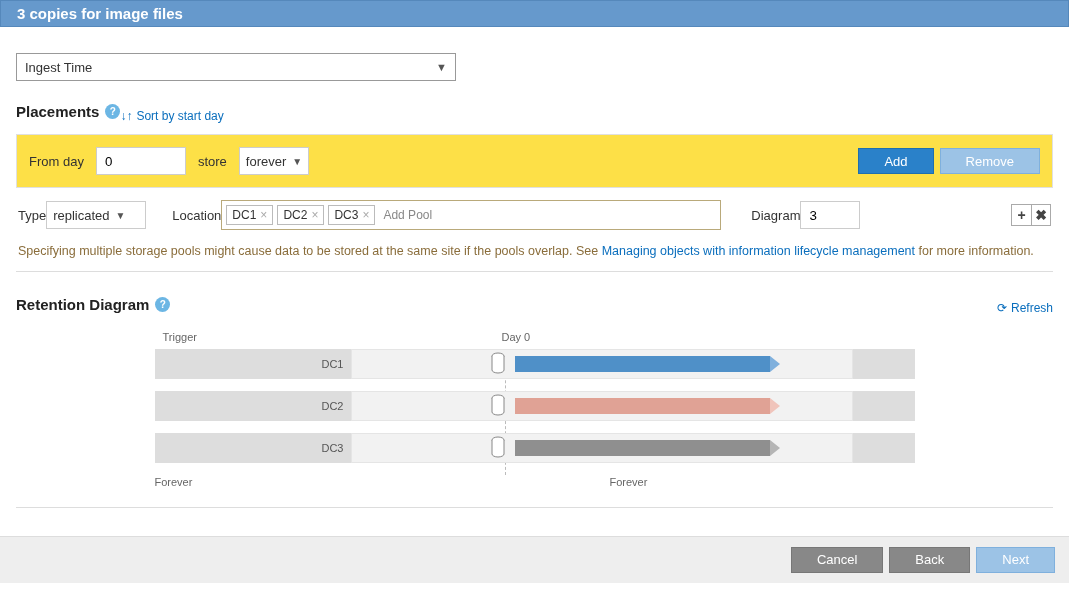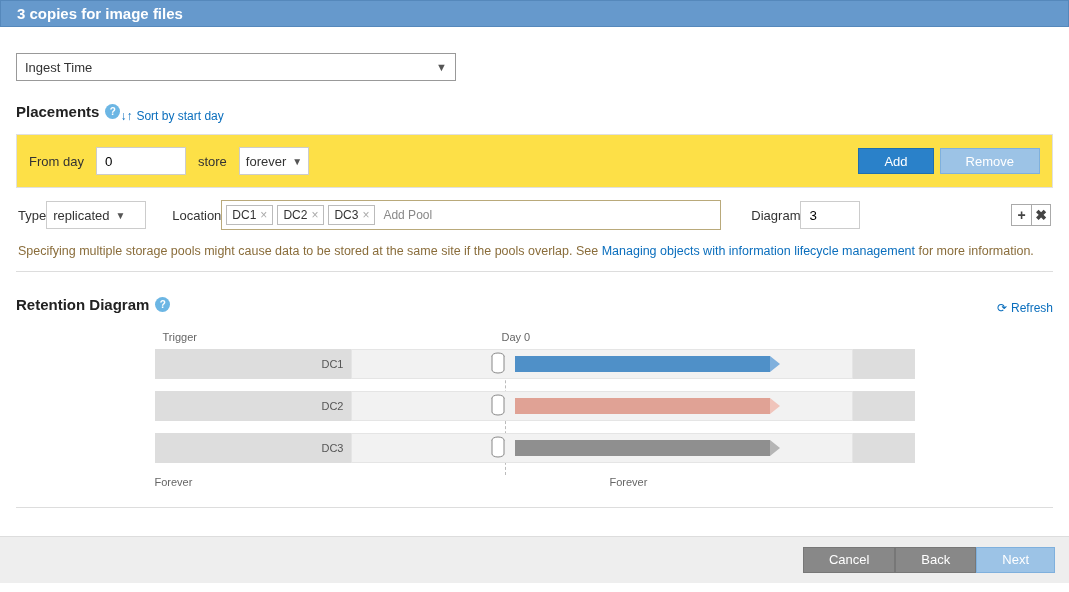--- a/index.html
+++ b/index.html
@@ -56,21 +56,21 @@
 .bar2 .prog { background: #e0a295; }
 .bar2 .prog-arrow { border-left: 10px solid #f0c4bb; }
 .bar3 .prog { background: #8f8f8f; }
 .bar3 .prog-arrow { border-left: 10px solid #b5b5b5; }
 .diag-bottom-row { display: flex; font-size: 11px; color: #666; position: relative; height: 14px; border-top: 1px dashed transparent; }
 .diag-bottom-row .dur { position: absolute; left: 0; }
 .diag-bottom-row .forever { position: absolute; left: 455px; }
 .vline { position: absolute; left: 350px; top: 34px; bottom: 14px; width: 0; border-left: 1px dashed #bbb; z-index: 0; }
 .diagram-wrap { position: relative; }
 .footer-divider { border-top: 1px solid #ddd; margin-top: 18px; }
-.footer-bar { background: #eee; padding: 10px 14px; display: flex; justify-content: flex-end; gap: 0; margin-top: 18px; border-top: 1px solid #ddd; }
+.footer-bar { background: #eee; padding: 10px 14px; display: flex; justify-content: flex-end; gap: 6px; margin-top: 18px; border-top: 1px solid #ddd; }
 </style>
 </head>
 <body>
 
 <div class="header-bar">
   <span>3 copies for image files</span>
 </div>
 
 <div class="section">
   <div class="ref-row">

